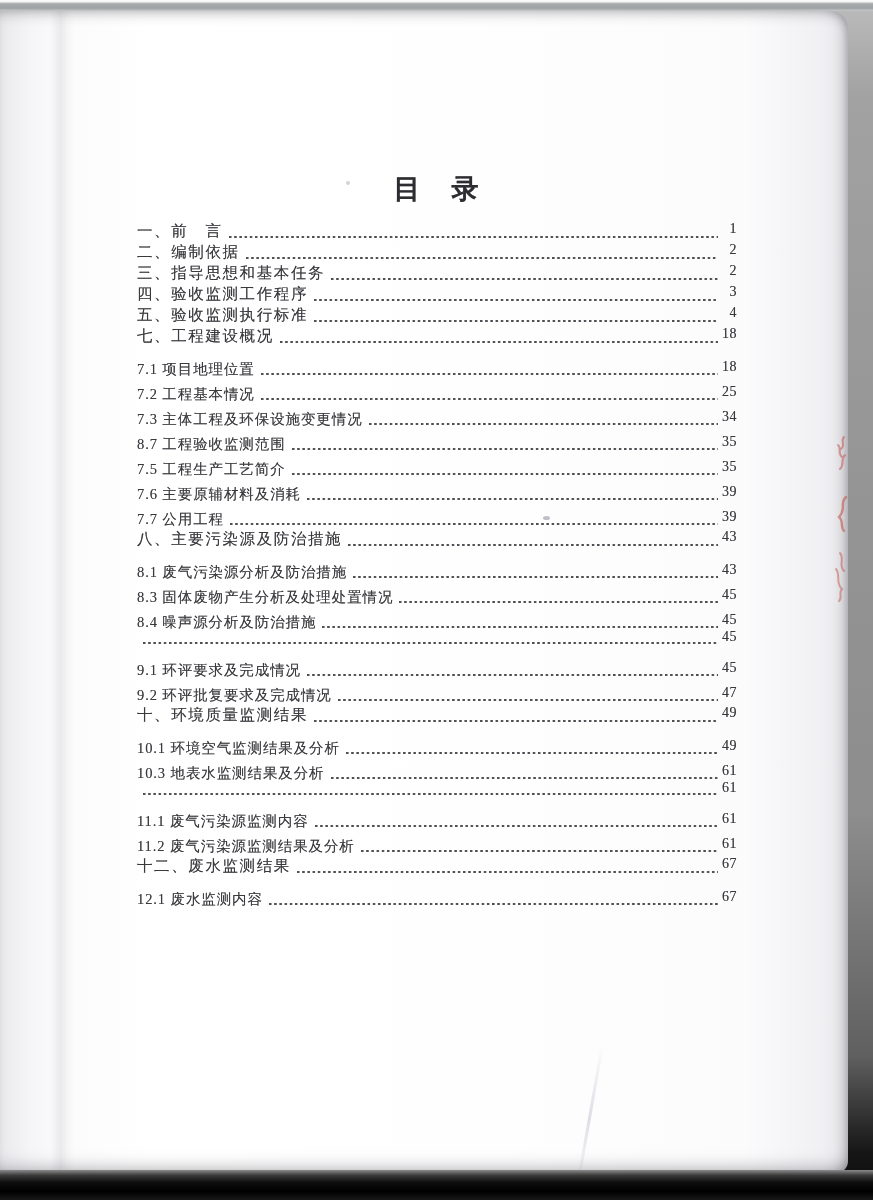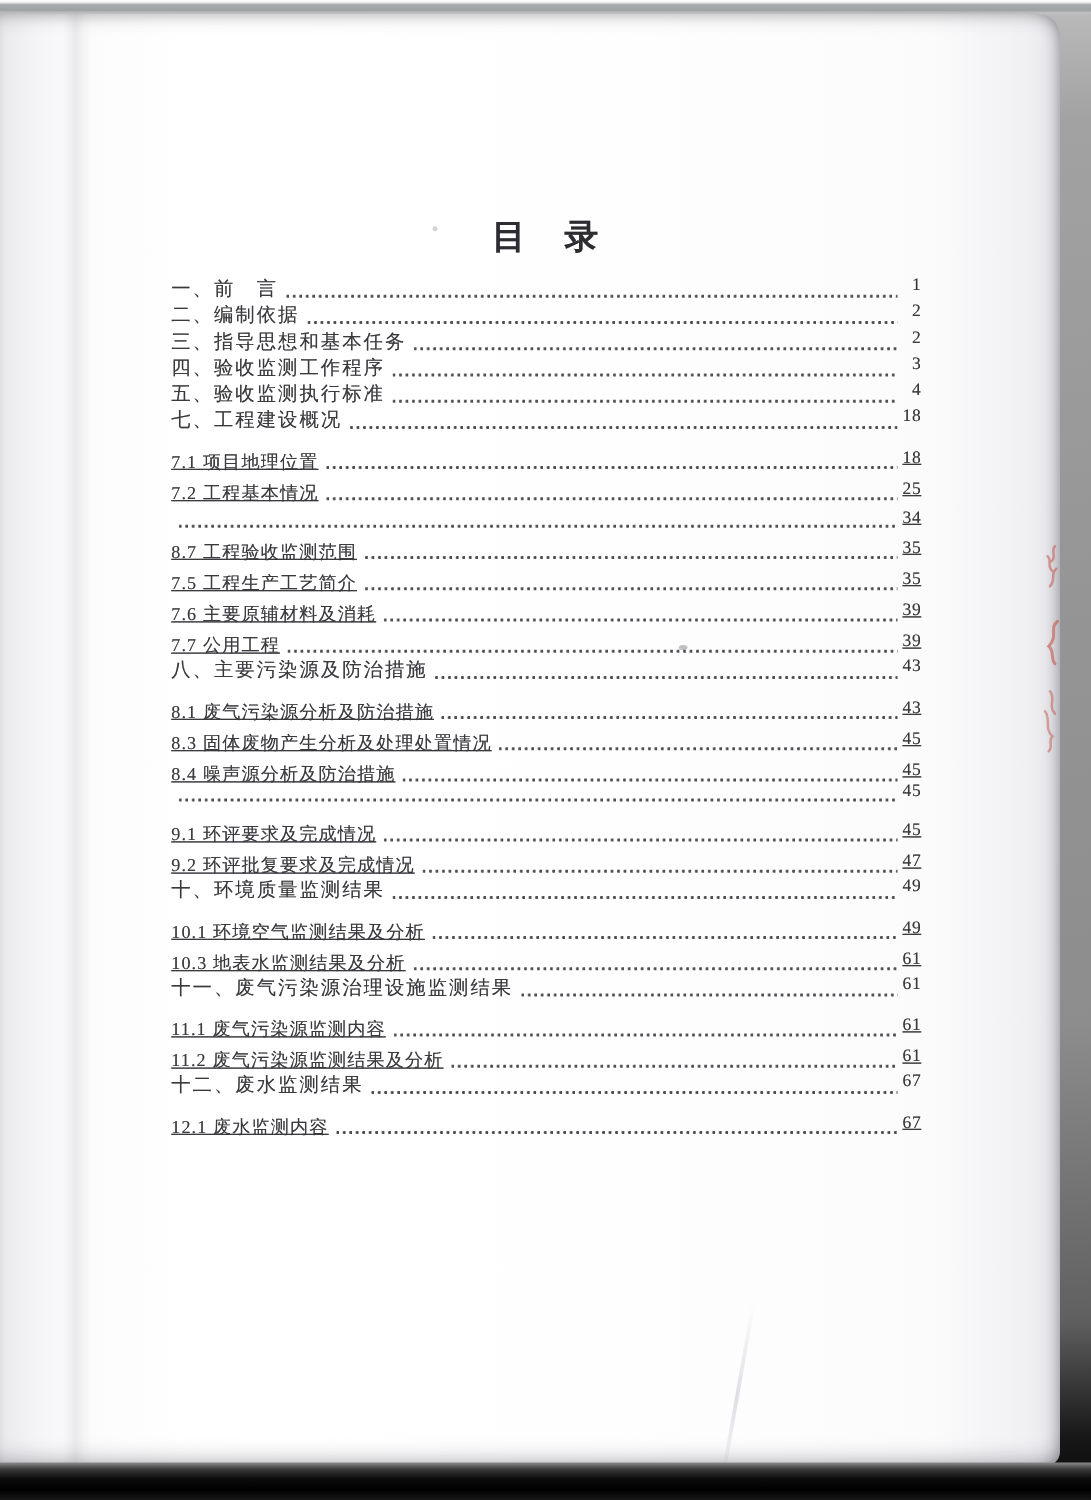--- a/index.html
+++ b/index.html
@@ -53,21 +53,21 @@
   }
   h1.title{
     margin:0; height:42px; text-align:center; white-space:pre;
     font-size:27px; font-weight:700; letter-spacing:2px; color:#2d2d31;
   }
   .toc{ margin-top:4px; }
   .row{ display:flex; align-items:center; }
   .row .label{ white-space:pre-wrap; }
   .row.main{ }
   .row.main .label{ font-size:15.5px; letter-spacing:1.6px; }
-  .row.sub{ margin-top:6px;text-decoration:underline; }
+  .row.sub{ margin-top:6px; }
   .row.main + .row.sub{ margin-top:13px; }
   .row.sub .label{ font-size:14.5px; letter-spacing:.9px; }
   .toc .row:first-child{ margin-top:8px; }
   .leader{
     flex:1; align-self:flex-end; height:4px; margin:0 3px 3px 6px;
     background-image:radial-gradient(circle at 1.2px 2px,#4e4e52 1.05px,rgba(0,0,0,0) 1.4px);
     background-size:5.2px 4px; background-repeat:repeat-x;
   }
   .pagenum{
     font-size:14px; letter-spacing:.5px; min-width:16px; text-align:right;
@@ -138,20 +138,21 @@
     <span class="pagenum">18</span>
   </div>
 
   <div class="row sub">
     <span class="label">7.2 工程基本情况</span>
     <span class="leader"></span>
     <span class="pagenum">25</span>
   </div>
 
   <div class="row sub">
+    <span class="label">7.3 主体工程及环保设施变更情况</span>
     <span class="leader"></span>
     <span class="pagenum">34</span>
   </div>
 
   <div class="row sub">
     <span class="label">8.7 工程验收监测范围</span>
     <span class="leader"></span>
     <span class="pagenum">35</span>
   </div>
 
@@ -228,21 +229,20 @@
   </div>
 
 
   <div class="row sub">
     <span class="label">10.3 地表水监测结果及分析</span>
     <span class="leader"></span>
     <span class="pagenum">61</span>
   </div>
 
   <div class="row main">
-    <span class="label">十一、废气污染源治理设施监测结果</span>
     <span class="leader"></span>
     <span class="pagenum">61</span>
   </div>
 
   <div class="row sub">
     <span class="label">11.1 废气污染源监测内容</span>
     <span class="leader"></span>
     <span class="pagenum">61</span>
   </div>
 

